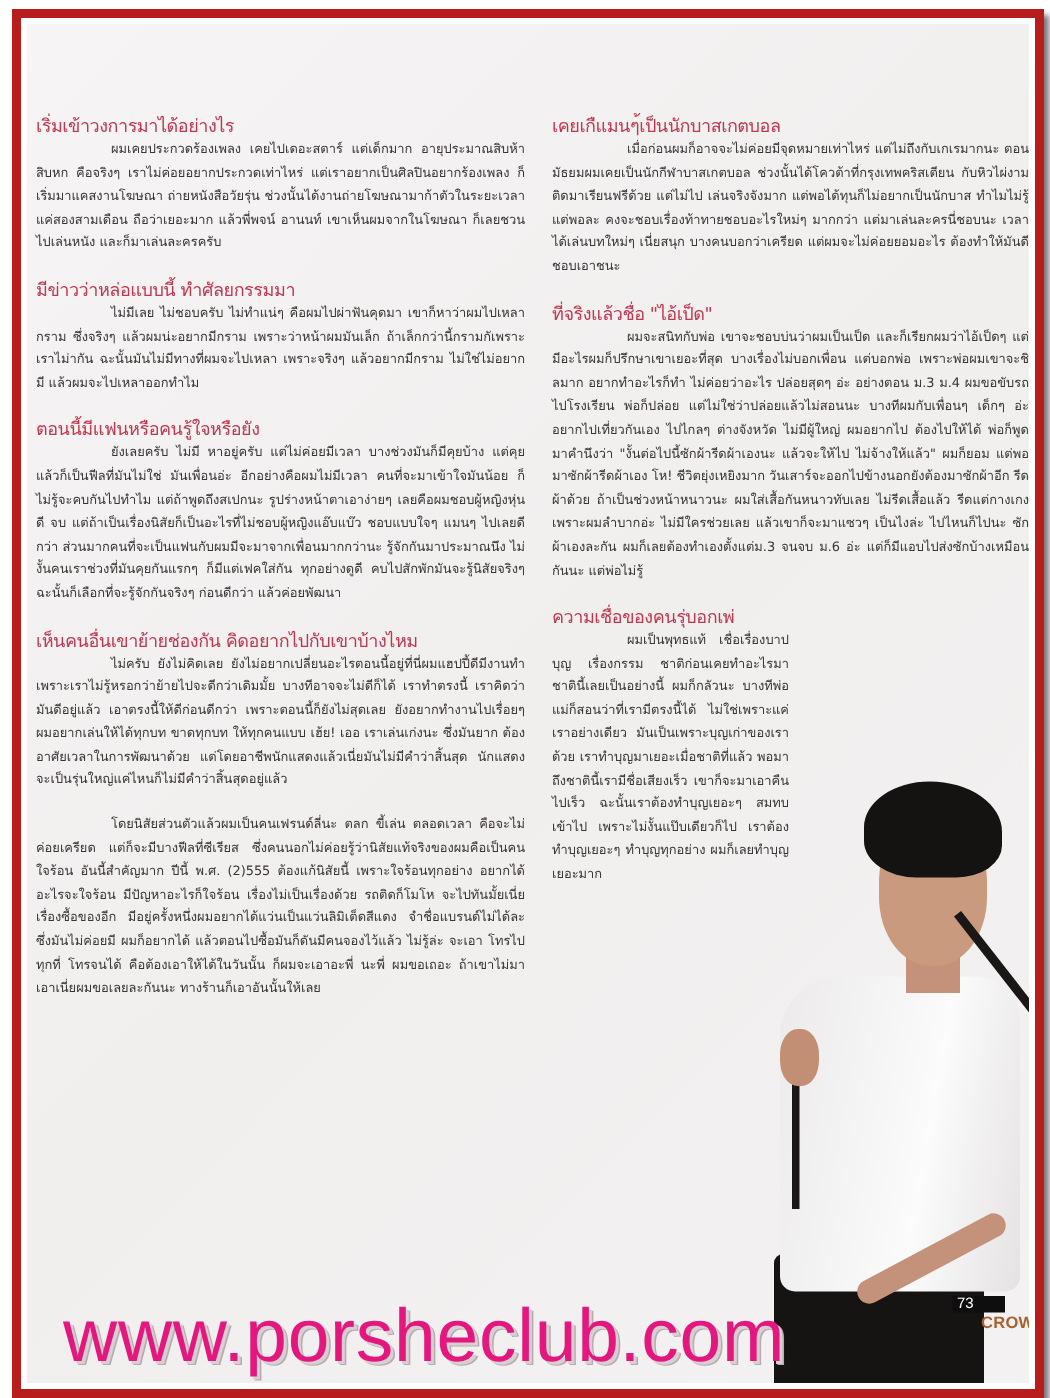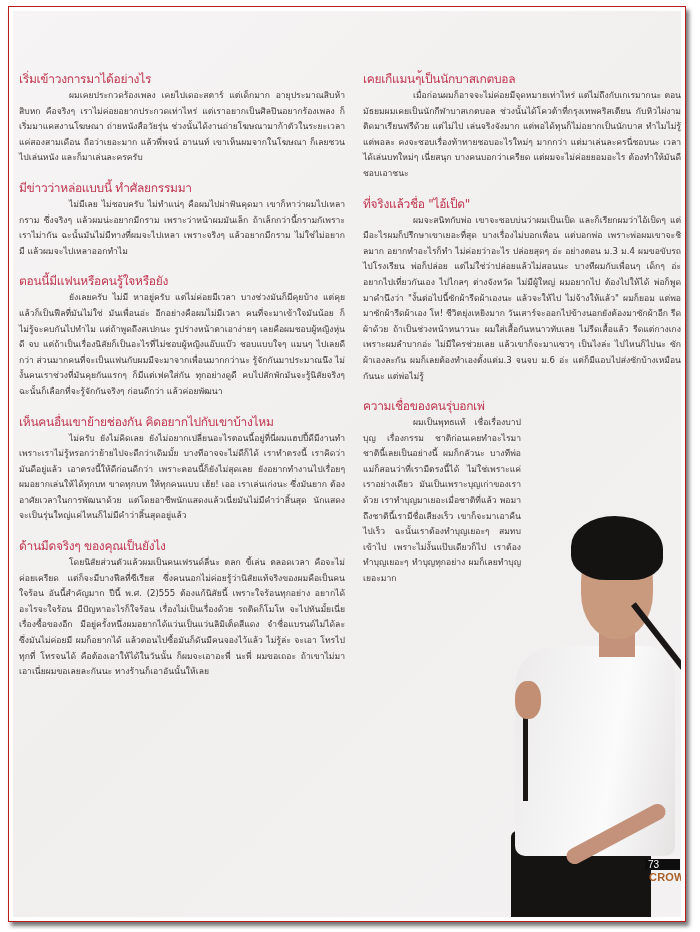--- a/index.html
+++ b/index.html
@@ -8,21 +8,21 @@
     background: #ffffff;
     font-family: "DejaVu Sans", sans-serif;
     position: relative;
     overflow: hidden;
   }
   .frame {
     position: absolute;
     left: 8px; top: 6px;
     width: 676px; height: 914px;
     background: #ffffff;
-    border: 1px solid #b91c1c;
+    border: 6px solid #b91c1c;
     box-shadow: 3px 4px 4px rgba(0,0,0,0.55);
   }
   .page {
     position: absolute;
     left: 4px; top: 4px; right: 4px; bottom: 4px;
     background: linear-gradient(135deg, #f6f4f4 0%, #f1eeee 50%, #f3f1f1 100%);
     overflow: hidden;
   }
   .col {
     position: absolute;
@@ -100,21 +100,21 @@
     border-radius: 8px;
   }
   .pants {
     position: absolute; left: 10px; top: 330px;
     width: 140px; height: 90px;
     background: #161313;
     border-radius: 6px 6px 0 0;
   }
   .page-number {
     position: absolute;
-    left: 632px; top: 848px;
+    left: 617px; top: 848px;
     width: 32px; height: 11px;
     background: #0e0e0e;
     color: #ffffff;
     font-family: "Liberation Sans", sans-serif;
     font-size: 10px; line-height: 11px;
     padding-left: 3px;
   }
   .magazine-name {
     position: absolute;
     left: 636px; top: 860px;
@@ -152,21 +152,20 @@
       </div>
       <div class="section">
         <div class="heading">ตอนนี้มีแฟนหรือคนรู้ใจหรือยัง</div>
         <div class="body-text">ยังเลยครับ ไม่มี หาอยู่ครับ แต่ไม่ค่อยมีเวลา บางช่วงมันก็มีคุยบ้าง แต่คุยแล้วก็เป็นฟีลที่มันไม่ใช่ มันเพื่อนอ่ะ อีกอย่างคือผมไม่มีเวลา คนที่จะมาเข้าใจมันน้อย ก็ไม่รู้จะคบกันไปทำไม แต่ถ้าพูดถึงสเปกนะ รูปร่างหน้าตาเอาง่ายๆ เลยคือผมชอบผู้หญิงหุ่นดี จบ แต่ถ้าเป็นเรื่องนิสัยก็เป็นอะไรที่ไม่ชอบผู้หญิงแอ๊บแบ๊ว ชอบแบบใจๆ แมนๆ ไปเลยดีกว่า ส่วนมากคนที่จะเป็นแฟนกับผมมีจะมาจากเพื่อนมากกว่านะ รู้จักกันมาประมาณนึง ไม่งั้นคนเราช่วงที่มันคุยกันแรกๆ ก็มีแต่เฟคใส่กัน ทุกอย่างดูดี คบไปสักพักมันจะรู้นิสัยจริงๆ ฉะนั้นก็เลือกที่จะรู้จักกันจริงๆ ก่อนดีกว่า แล้วค่อยพัฒนา</div>
       </div>
       <div class="section">
         <div class="heading">เห็นคนอื่นเขาย้ายช่องกัน คิดอยากไปกับเขาบ้างไหม</div>
         <div class="body-text">ไม่ครับ ยังไม่คิดเลย ยังไม่อยากเปลี่ยนอะไรตอนนี้อยู่ที่นี่ผมแฮปปี้ดีมีงานทำ เพราะเราไม่รู้หรอกว่าย้ายไปจะดีกว่าเดิมมั้ย บางทีอาจจะไม่ดีก็ได้ เราทำตรงนี้ เราคิดว่ามันดีอยู่แล้ว เอาตรงนี้ให้ดีก่อนดีกว่า เพราะตอนนี้ก็ยังไม่สุดเลย ยังอยากทำงานไปเรื่อยๆ ผมอยากเล่นให้ได้ทุกบท ขาดทุกบท ให้ทุกคนแบบ เฮ้ย! เออ เราเล่นเก่งนะ ซึ่งมันยาก ต้องอาศัยเวลาในการพัฒนาด้วย แต่โดยอาชีพนักแสดงแล้วเนี่ยมันไม่มีคำว่าสิ้นสุด นักแสดงจะเป็นรุ่นใหญ่แค่ไหนก็ไม่มีคำว่าสิ้นสุดอยู่แล้ว</div>
       </div>
       <div class="section">
-        <div class="heading">ด้านมืดจริงๆ ของคุณเป็นยังไง</div>
         <div class="body-text">โดยนิสัยส่วนตัวแล้วผมเป็นคนเฟรนด์ลี่นะ ตลก ขี้เล่น ตลอดเวลา คือจะไม่ค่อยเครียด แต่ก็จะมีบางฟีลที่ซีเรียส ซึ่งคนนอกไม่ค่อยรู้ว่านิสัยแท้จริงของผมคือเป็นคนใจร้อน อันนี้สำคัญมาก ปีนี้ พ.ศ. (2)555 ต้องแก้นิสัยนี้ เพราะใจร้อนทุกอย่าง อยากได้อะไรจะใจร้อน มีปัญหาอะไรก็ใจร้อน เรื่องไม่เป็นเรื่องด้วย รถติดก็โมโห จะไปทันมั้ยเนี่ย เรื่องซื้อของอีก มีอยู่ครั้งหนึ่งผมอยากได้แว่นเป็นแว่นลิมิเต็ดสีแดง จำชื่อแบรนด์ไม่ได้ละ ซึ่งมันไม่ค่อยมี ผมก็อยากได้ แล้วตอนไปซื้อมันก็ดันมีคนจองไว้แล้ว ไม่รู้ล่ะ จะเอา โทรไปทุกที่ โทรจนได้ คือต้องเอาให้ได้ในวันนั้น ก็ผมจะเอาอะพี่ นะพี่ ผมขอเถอะ ถ้าเขาไม่มาเอาเนี่ยผมขอเลยละกันนะ ทางร้านก็เอาอันนั้นให้เลย</div>
       </div>
     </div>
 
     <div class="col col-right">
       <div class="section">
         <div class="heading">เคยเกืแมนๆ้เป็นนักบาสเกตบอล</div>
         <div class="body-text">เมื่อก่อนผมก็อาจจะไม่ค่อยมีจุดหมายเท่าไหร่ แต่ไม่ถึงกับเกเรมากนะ ตอนมัธยมผมเคยเป็นนักกีฬาบาสเกตบอล ช่วงนั้นได้โควต้าที่กรุงเทพคริสเตียน กับหิวไผ่งาม ติดมาเรียนฟรีด้วย แต่ไม่ไป เล่นจริงจังมาก แต่พอได้ทุนก็ไม่อยากเป็นนักบาส ทำไมไม่รู้ แต่พอละ คงจะชอบเรื่องท้าทายชอบอะไรใหม่ๆ มากกว่า แต่มาเล่นละครนี่ชอบนะ เวลาได้เล่นบทใหม่ๆ เนี่ยสนุก บางคนบอกว่าเครียด แต่ผมจะไม่ค่อยยอมอะไร ต้องทำให้มันดี ชอบเอาชนะ</div>
       </div>
       <div class="section">
@@ -186,15 +185,16 @@
       <div class="face"></div>
       <div class="hair"></div>
       <div class="tie"></div>
       <div class="tie2"></div>
       <div class="hand"></div>
       <div class="arm"></div>
     </div>
 
     <div class="page-number">73</div>
     <div class="magazine-name">CROWN</div>
+    <div class="watermark">www.porsheclub.com</div>
 
   </div>
 </div>
 
 </body></html>

